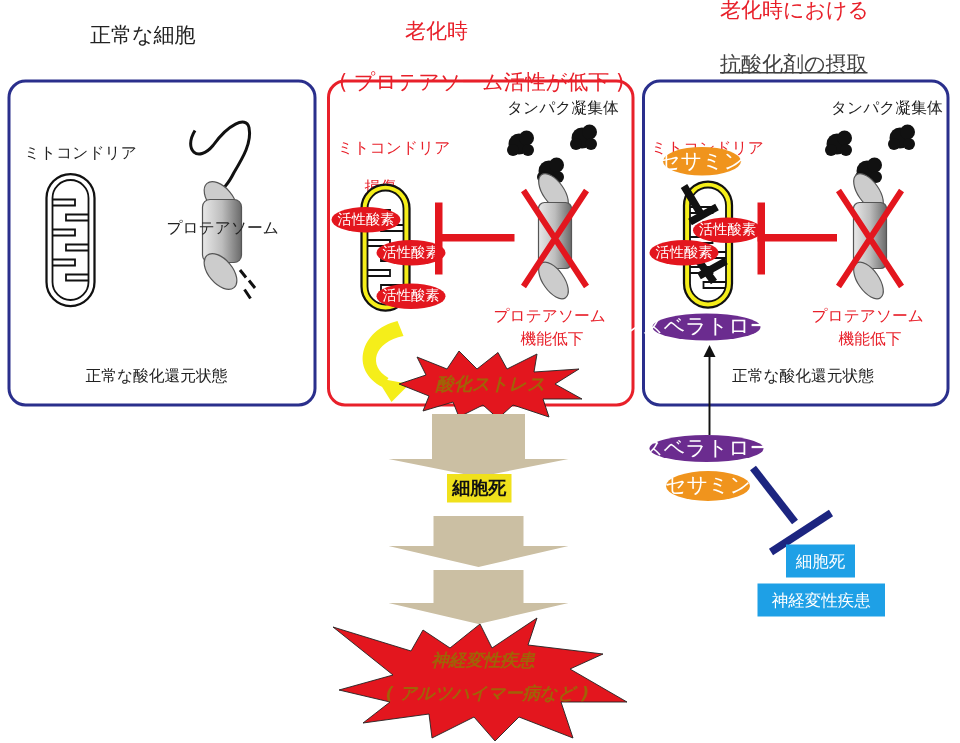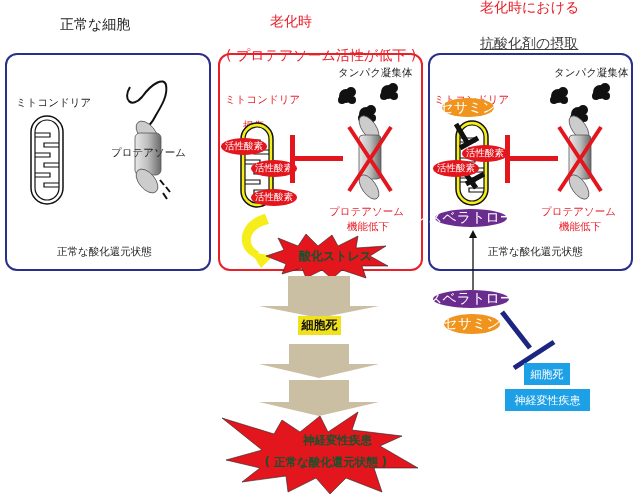--- a/index.html
+++ b/index.html
@@ -12,21 +12,21 @@
   .black { color:#222; }
   .panel { position:absolute; border-radius:12px; border:2px solid; box-sizing:border-box; }
   .pill { position:absolute; border-radius:50%; display:flex; align-items:center; justify-content:center;
           font-size:14px; color:#fff; white-space:nowrap; }
   .ros { background:#e3161e; font-size:9.5px; }
   .bluebox { position:absolute; background:#1ea0e6; color:#fff; font-size:11px;
              display:flex; align-items:center; justify-content:center; }
   .yellowlabel { position:absolute; background:#f0e11c; color:#111; font-size:12px; font-weight:bold;
                  display:flex; align-items:center; justify-content:center; }
   svg { position:absolute; overflow:visible; }
-  .burst-text { position:absolute; color:#14532d; font-weight:bold; text-align:right; white-space:nowrap; }
+  .burst-text { position:absolute; color:#a16207; font-weight:bold; text-align:center; white-space:nowrap;font-style:italic; }
 </style>
 </head>
 <body>
 
 <div class="t title black" style="left:60px;top:17px;width:100px;">正常な細胞</div>
 <div class="t title red" style="left:270px;top:14px;width:100px;">老化時</div>
 <div class="t title red" style="left:226px;top:20px;width:190px;margin-top:28px;">( プロテアソーム活性が低下 )</div>
 <div class="t title red" style="left:480px;top:0;width:110px;">老化時における</div>
 <div class="t title navy" style="left:480px;top:36px;width:110px;">抗酸化剤の摂取</div>
 
@@ -125,21 +125,21 @@
   <polygon points="33,0 95,0 95,30 124,30 64,42 4,30 33,30" fill="#cbbfa3"></polygon>
   <polygon points="34,68 94,68 94,88 124,88 64,102 4,88 34,88" fill="#cbbfa3"></polygon>
   <polygon points="34,104 94,104 94,126 124,126 64,140 4,126 34,126" fill="#cbbfa3"></polygon>
 </svg>
 <div class="yellowlabel" style="left:298px;top:316px;width:43px;height:19px;">細胞死</div>
 
 <svg style="left:222px;top:412px;" width="200" height="83">
   <polygon points="0,6 52,22 60,8 78,20 98,4 106,20 136,0 130,18 180,24 158,34 196,56 152,56 160,80 124,66 108,82 94,66 66,80 64,64 20,70 38,56 4,48 40,38" fill="#e3161e" stroke="#222" stroke-width="0.6"></polygon>
 </svg>
 <div class="burst-text" style="left:272px;top:433px;width:100px;font-size:11.5px;">神経変性疾患</div>
-<div class="burst-text" style="left:257px;top:455px;width:130px;font-size:11.5px;">( 正常な酸化還元状態 )</div>
+<div class="burst-text" style="left:257px;top:455px;width:130px;font-size:11.5px;">( アルツハイマー病など )</div>
 
 <div class="t red" style="left:434px;top:94px;font-size:10.5px;">ミトコンドリア</div>
 <div class="t black" style="left:554px;top:67px;font-size:10.5px;">タンパク凝集体</div>
 
 <svg style="left:548px;top:82px;" width="80" height="45">
   <g fill="#111">
     <circle cx="10" cy="14" r="7"></circle>
       <circle cx="15" cy="10" r="5"></circle>
       <circle cx="6" cy="18" r="4"></circle>
       <circle cx="16" cy="18" r="4"></circle>

